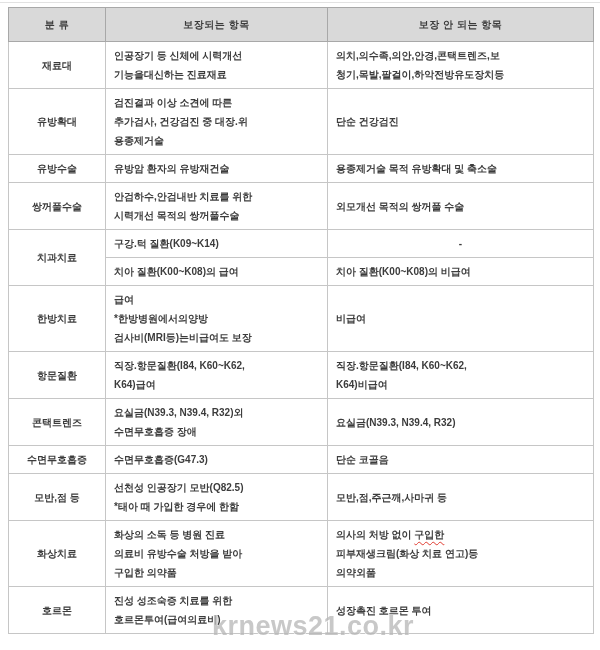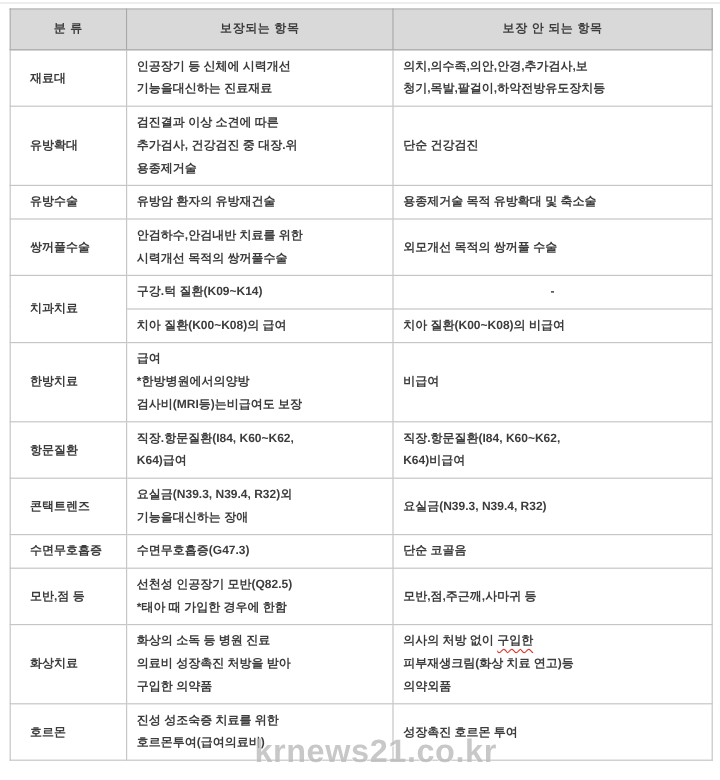--- a/index.html
+++ b/index.html
@@ -43,21 +43,22 @@
     vertical-align: middle;
   }
   th {
     background: #d9d9d9;
     border-color: #a8a8a8;
     text-align: center;
     padding: 7px 4px;
     letter-spacing: 0.5px;
   }
   td.cat {
-    padding: 4px 16px;
+    text-align: center;
+    padding: 4px 2px;
   }
   td.val {
     text-align: left;
     white-space: pre-line;
     padding: 4px 8px;
   }
   td.center { text-align: center; }
   .squiggle {
     text-decoration-line: underline;
     text-decoration-style: wavy;
@@ -97,21 +98,21 @@
         <th>분 류</th>
         <th>보장되는 항목</th>
         <th>보장 안 되는 항목</th>
       </tr>
     </thead>
     <tbody>
       <tr>
         <td class="cat">재료대</td>
         <td class="val">인공장기 등 신체에 시력개선
 기능을대신하는 진료재료</td>
-        <td class="val">의치,의수족,의안,안경,추가검사,보
+        <td class="val">의치,의수족,의안,안경,콘택트렌즈,보
 청기,목발,팔걸이,하악전방유도장치등</td>
       </tr>
       <tr>
         <td class="cat">유방확대</td>
         <td class="val">검진결과 이상 소견에 따른
 추가검사, 건강검진 중 대장.위
 용종제거술</td>
         <td class="val">단순 건강검진</td>
       </tr>
       <tr>
@@ -144,38 +145,38 @@
       <tr>
         <td class="cat">항문질환</td>
         <td class="val">직장.항문질환(I84, K60~K62,
 K64)급여</td>
         <td class="val">직장.항문질환(I84, K60~K62,
 K64)비급여</td>
       </tr>
       <tr>
         <td class="cat">콘택트렌즈</td>
         <td class="val">요실금(N39.3, N39.4, R32)외
-기능을대신하는 장애</td>
+수면무호흡증 장애</td>
         <td class="val">요실금(N39.3, N39.4, R32)</td>
       </tr>
       <tr>
         <td class="cat">수면무호흡증</td>
         <td class="val">수면무호흡증(G47.3)</td>
         <td class="val">단순 코골음</td>
       </tr>
       <tr>
         <td class="cat">모반,점 등</td>
         <td class="val">선천성 인공장기 모반(Q82.5)
 *태아 때 가입한 경우에 한함</td>
         <td class="val">모반,점,주근깨,사마귀 등</td>
       </tr>
       <tr>
         <td class="cat">화상치료</td>
         <td class="val">화상의 소독 등 병원 진료
-의료비 성장촉진 처방을 받아
+의료비 유방수술 처방을 받아
 구입한 의약품</td>
         <td class="val"><span>의사의 처방 없이 </span><span class="squiggle">구입한</span><span>
 피부재생크림(화상 치료 연고)등
 의약외품</span></td>
       </tr>
       <tr>
         <td class="cat">호르몬</td>
         <td class="val">진성 성조숙증 치료를 위한
 호르몬투여(급여의료비)</td>
         <td class="val">성장촉진 호르몬 투여</td>

